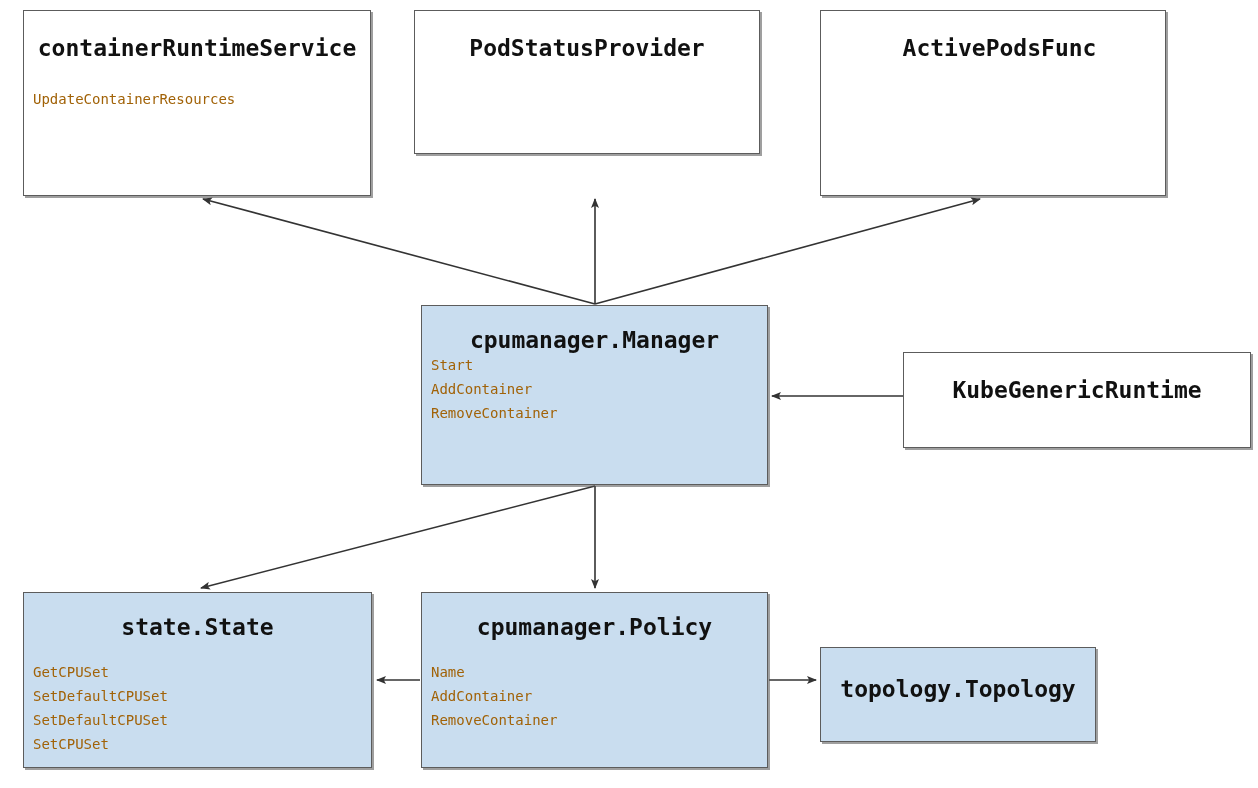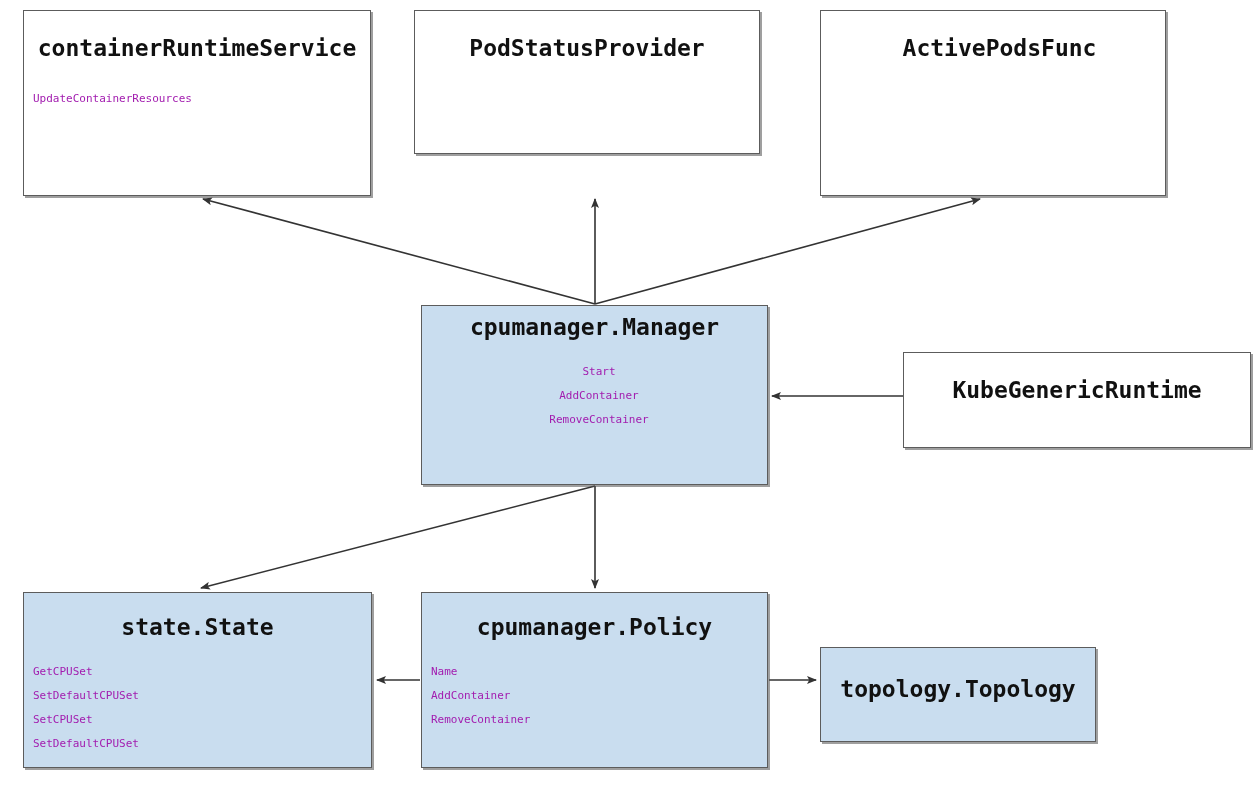--- a/index.html
+++ b/index.html
@@ -40,22 +40,22 @@
     font-family: "DejaVu Sans Mono", "Liberation Mono", monospace;
     font-weight: bold;
     font-size: 23px;
     color: #111111;
     letter-spacing: 0px;
     white-space: nowrap;
   }
   .node-methods {
     display: block;
     font-family: "DejaVu Sans Mono", "Liberation Mono", monospace;
-    font-size: 11px;
-    color: #a21caf;
+    font-size: 14px;
+    color: #a16207;
     line-height: 24px;
     white-space: nowrap;
   }
   .node-methods .m {
     display: block;
   }
   
   #node-container-runtime-service {
     left: 23px; top: 10px; width: 348px; height: 186px;
   }
@@ -69,22 +69,22 @@
 
   #node-active-pods-func {
     left: 820px; top: 10px; width: 346px; height: 186px; padding-left: 13px;
   }
   #node-active-pods-func .node-title { margin-top: 24px; }
 
   
   #node-cpumanager-manager {
     left: 421px; top: 305px; width: 347px; height: 180px;
   }
-  #node-cpumanager-manager .node-title { margin-top: 8px; text-align: center; }
-  #node-cpumanager-manager .node-methods { margin-top: 20px; margin-left: 9px; text-align: center; }
+  #node-cpumanager-manager .node-title { margin-top: 21px; text-align: center; }
+  #node-cpumanager-manager .node-methods { margin-left: 9px; }
 
   #node-kube-generic-runtime {
     left: 903px; top: 352px; width: 348px; height: 96px;
   }
   #node-kube-generic-runtime .node-title { margin-top: 24px; }
 
   
   #node-state-state {
     left: 23px; top: 592px; width: 349px; height: 176px;
   }
@@ -157,22 +157,22 @@
 
   <div class="node" id="node-kube-generic-runtime">
     <span class="node-title">KubeGenericRuntime</span>
   </div>
 
   <div class="node filled" id="node-state-state">
     <span class="node-title">state.State</span>
     <span class="node-methods">
       <span class="m">GetCPUSet</span>
       <span class="m">SetDefaultCPUSet</span>
+      <span class="m">SetDefaultCPUSet</span>
       <span class="m">SetCPUSet</span>
-      <span class="m">SetDefaultCPUSet</span>
     </span>
   </div>
 
   <div class="node filled" id="node-cpumanager-policy">
     <span class="node-title">cpumanager.Policy</span>
     <span class="node-methods">
       <span class="m">Name</span>
       <span class="m">AddContainer</span>
       <span class="m">RemoveContainer</span>
     </span>

